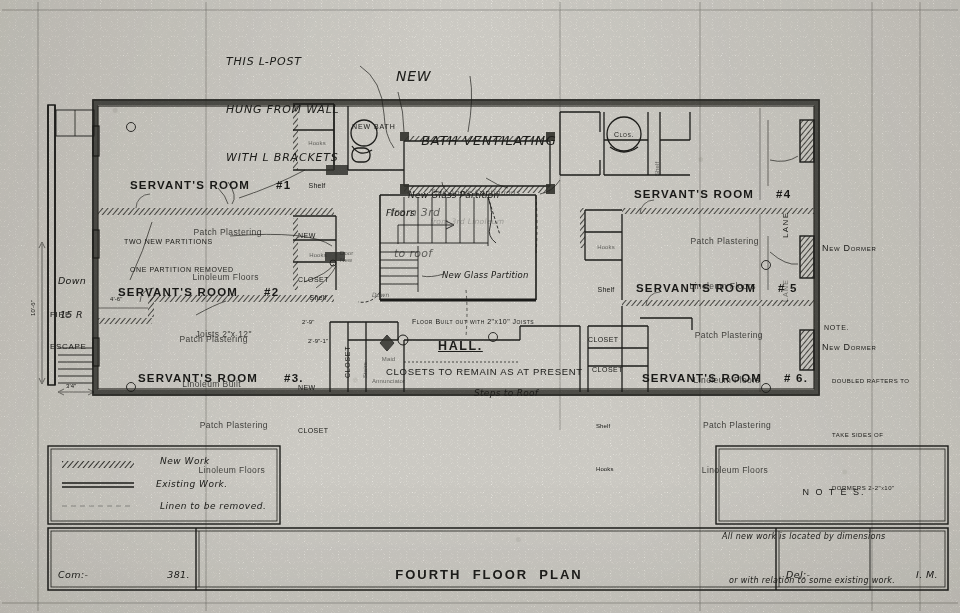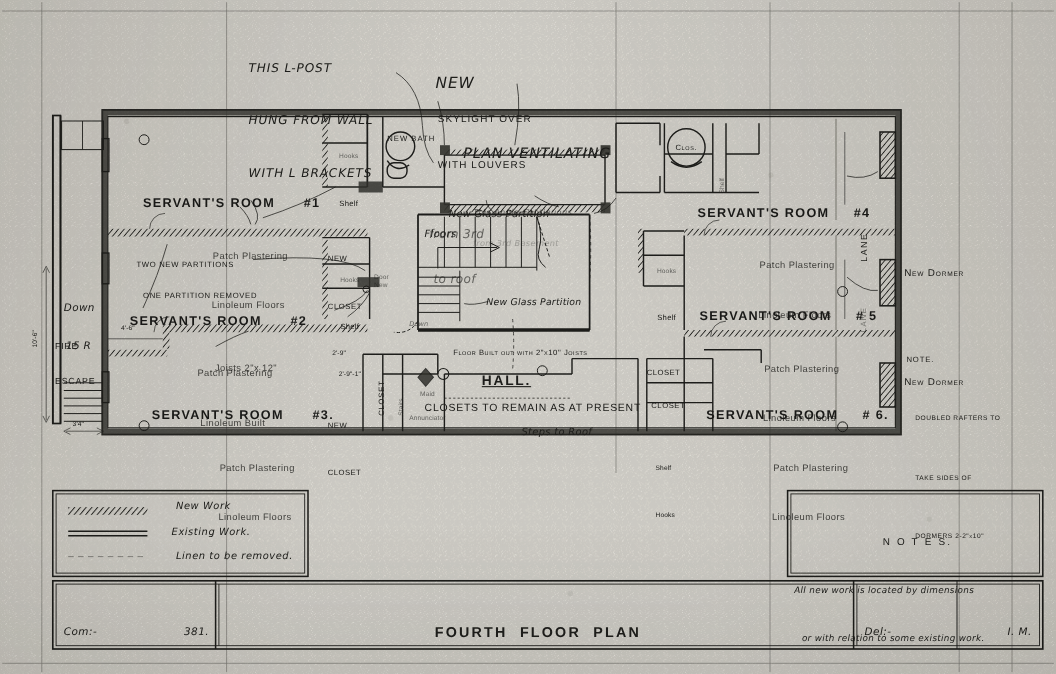--- a/index.html
+++ b/index.html
@@ -316,26 +316,22 @@
 
   <div class="lbl hand" style="left:226px; top:22px; font-size:11px; letter-spacing:.8px; line-height:1.45;">
     <div>THIS L-POST</div>
     <div>HUNG FROM WALL</div>
     <div>WITH L BRACKETS</div>
   </div>
 
   <div class="lbl hand" style="left:396px; top:34px; font-size:11px; letter-spacing:.7px; line-height:1.45;">
     <div style="font-size:14px;">NEW</div>
     <div style="margin-top:-2px;">
-      <span style="font-size:13px;">PLAN VENTILATING</span>
-    </div>
-  </div>
-  <div class="lbl" style="left:398px; top:74px; font-size:9px; letter-spacing:1px; line-height:1.55; font-variant:small-caps;">
-    <div>SKYLIGHT OVER</div>
-    <div>WITH LOUVERS</div>
+      <span style="font-size:13px;">BATH VENTILATING</span>
+    </div>
   </div>
 
   <div class="lbl" style="left:130px; top:143px;">
     <div style="display:flex; align-items:baseline; gap:26px;">
       <span class="room-name">SERVANT'S ROOM</span>
       <span class="room-name">#1</span>
     </div>
     <div class="room-sub" style="margin-left:34px;">Patch Plastering</div>
     <div class="room-sub" style="margin-left:30px;">Linoleum Floors</div>
     <div class="room-sub" style="margin-left:26px; margin-top:12px;">Joists 2"x 12"</div>
@@ -387,21 +383,21 @@
       <span class="room-name">SERVANT'S ROOM</span>
       <span class="room-name"># 6.</span>
     </div>
     <div class="room-sub" style="margin-left:24px;">Patch Plastering</div>
     <div class="room-sub" style="margin-left:20px;">Linoleum Floors</div>
   </div>
 
 
   <div class="lbl hand faint" style="left:430px; top:168px; font-size:7.5px; line-height:1.3; width:120px;">
     <div>This Angle Continuous</div>
-    <div class="vfaint">from 3rd Basement</div>
+    <div class="vfaint">from 3rd Linoleum</div>
   </div>
   <div class="lbl hand faint" style="left:390px; top:178px; font-size:11px; line-height:1.25;">
     <div>from 3rd</div>
     <div style="margin-left:4px;">to roof</div>
   </div>
 
 
   <div class="lbl hand" style="left:408px; top:190px; font-size:9px; letter-spacing:.2px;">New Glass Partition</div>
   <div class="lbl hand" style="left:442px; top:271px; font-size:8.5px; letter-spacing:.2px;">New Glass Partition</div>
 

